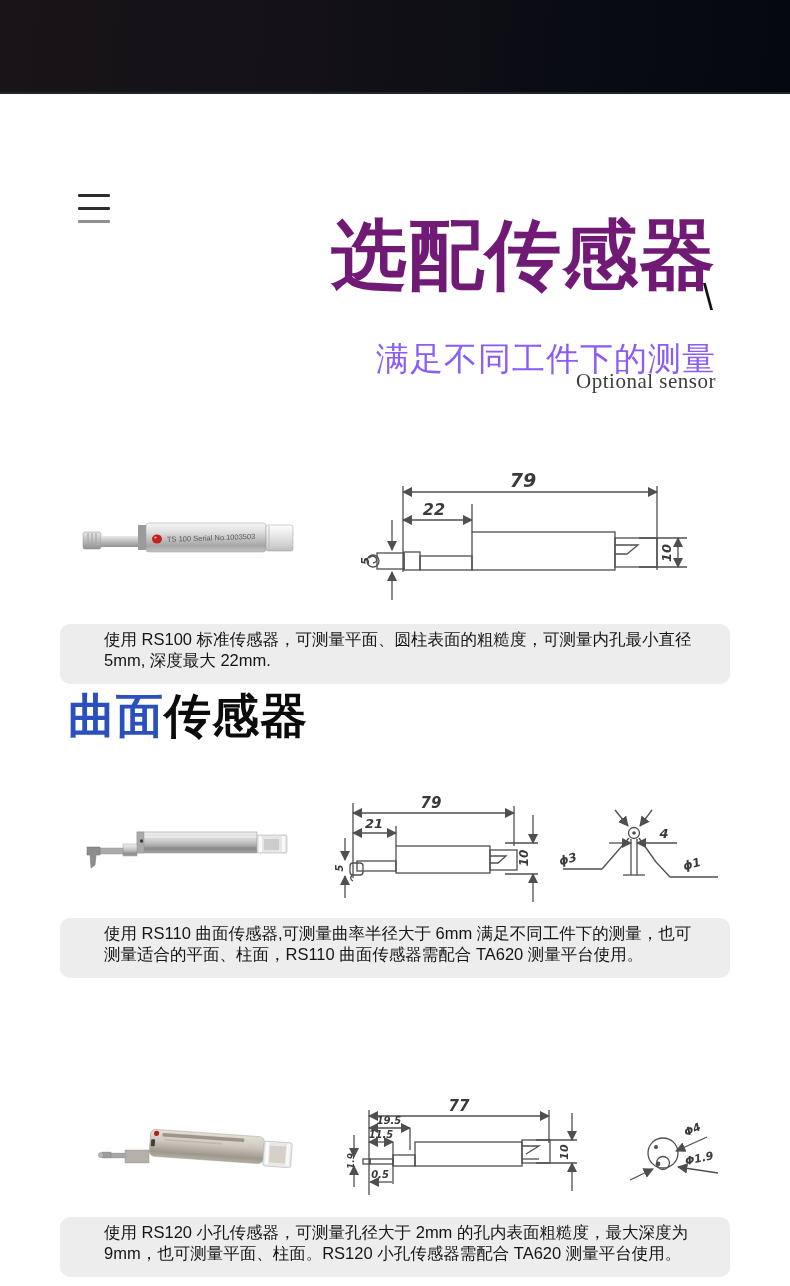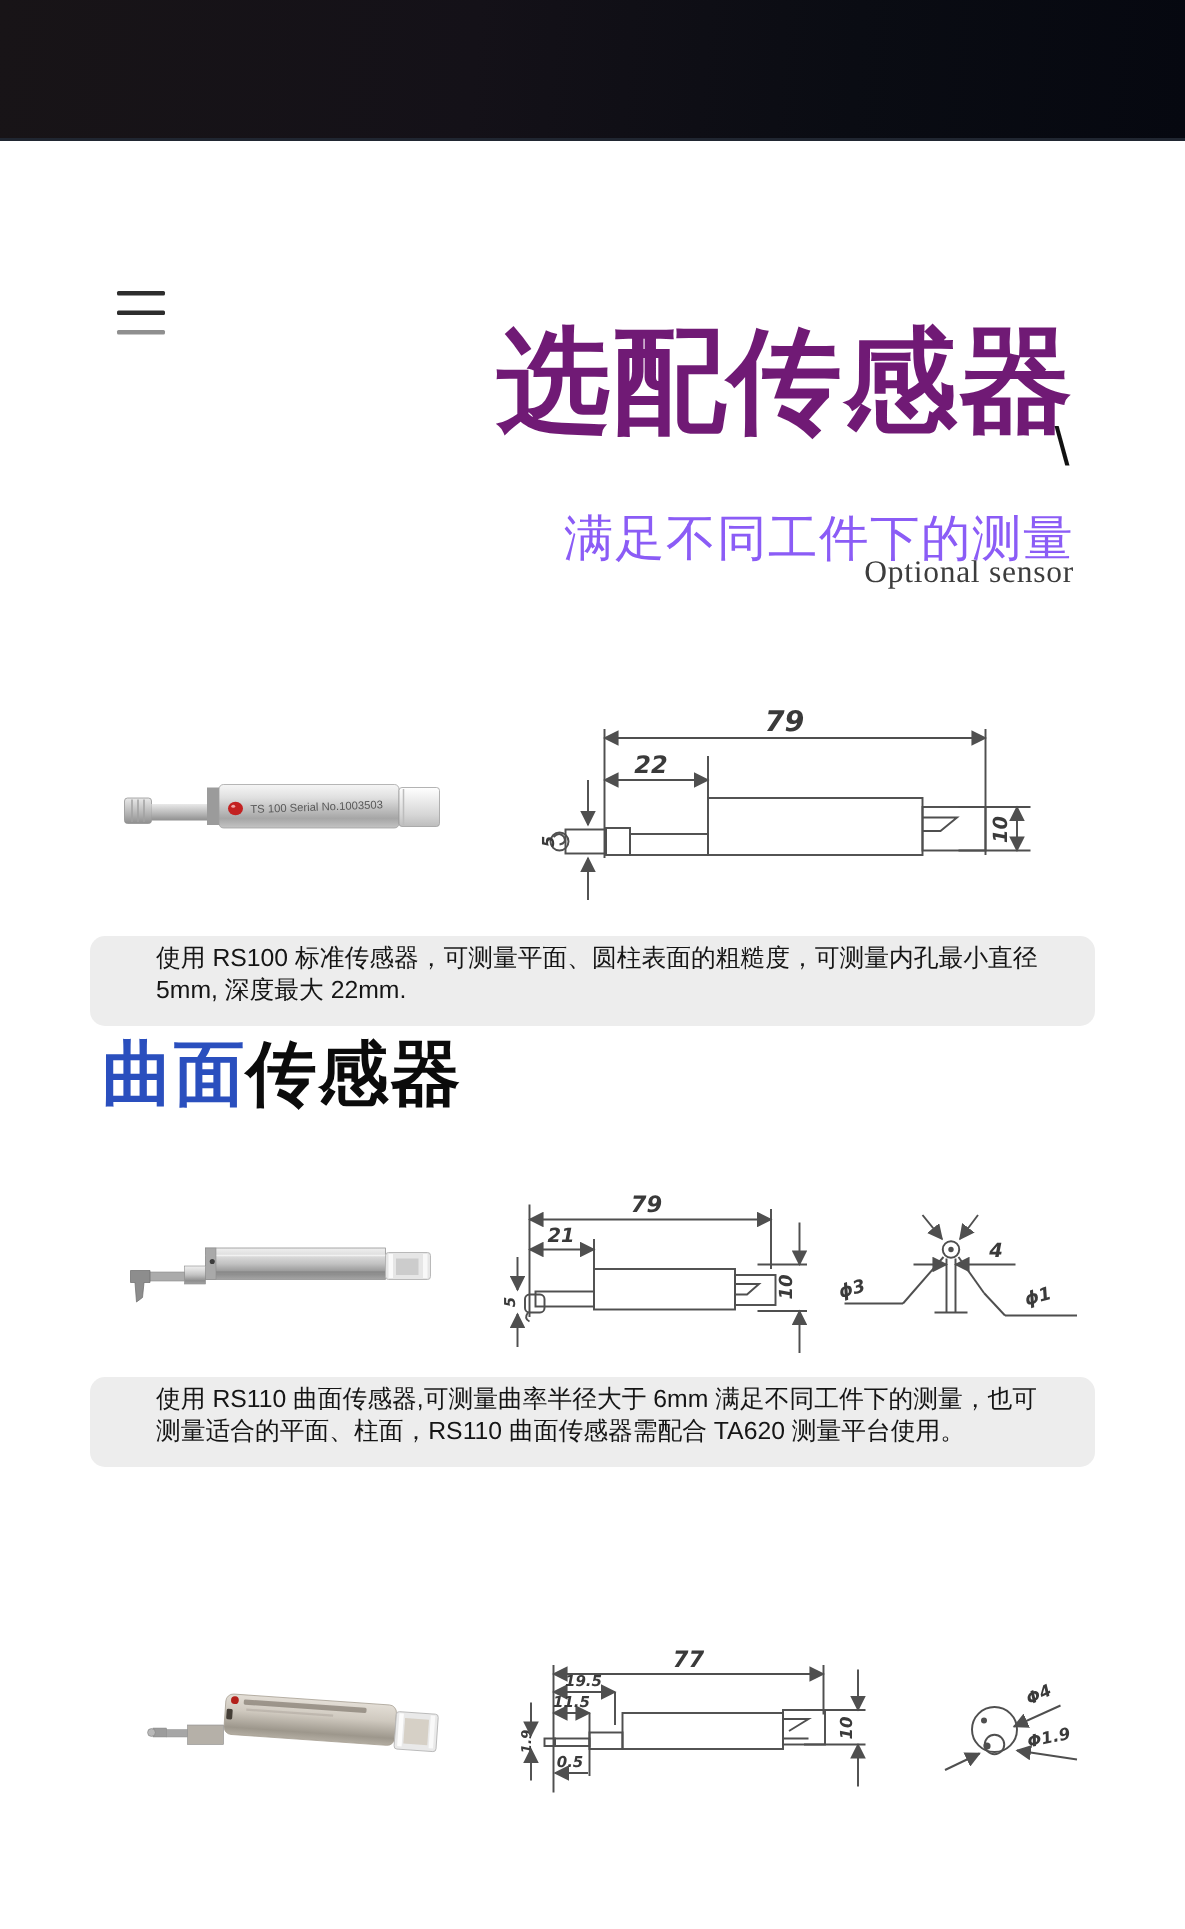--- a/index.html
+++ b/index.html
@@ -257,14 +257,17 @@
     <circle class="fl" cx="28" cy="31" r="2"></circle>
     <circle cx="35" cy="47" r="6.5"></circle>
     <circle class="fl" cx="30" cy="48" r="2.4"></circle>
     <line x1="79" y1="21" x2="48" y2="35" marker-end="url(#arw)"></line>
     <text x="66" y="17" transform="rotate(-25 66 17)" text-anchor="middle" font-size="11">Φ4</text>
     <line x1="90" y1="57" x2="50" y2="51" marker-end="url(#arw)"></line>
     <text x="72" y="46" transform="rotate(-12 72 46)" text-anchor="middle" font-size="11">Φ1.9</text>
     <line x1="2" y1="64" x2="25" y2="53" marker-end="url(#arw)"></line>
   </svg>
 
+  <div class="desc" style="top:1217px">
+    <p>使用 RS120 小孔传感器，可测量孔径大于 2mm 的孔内表面粗糙度，最大深度为 9mm，也可测量平面、柱面。RS120 小孔传感器需配合 TA620 测量平台使用。</p>
+  </div>
 
 </div>
 
 </body></html>

